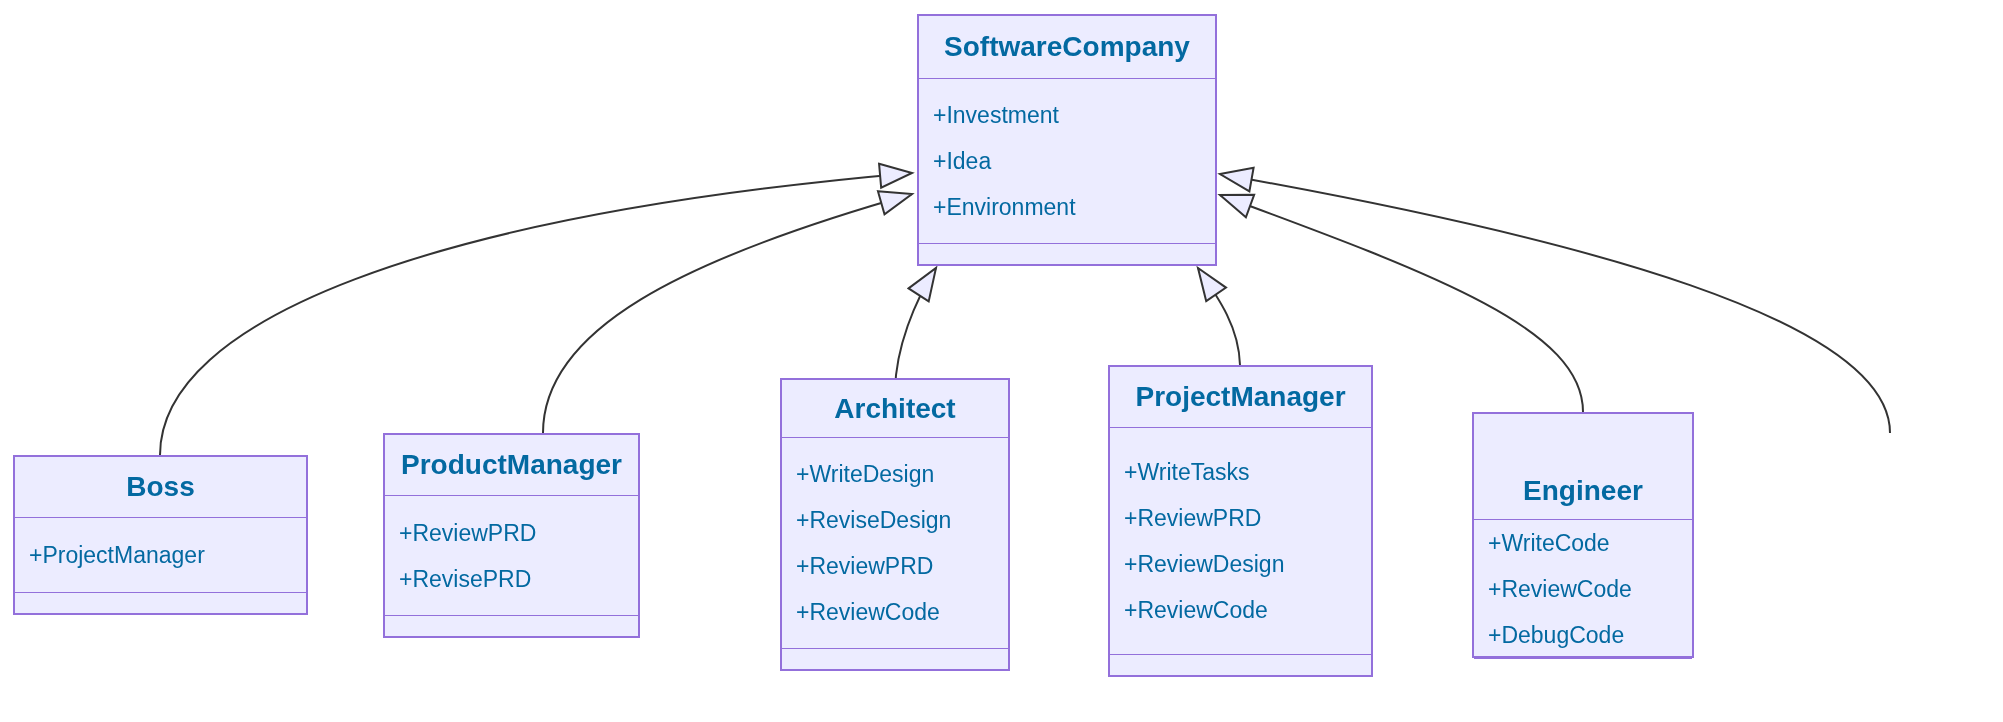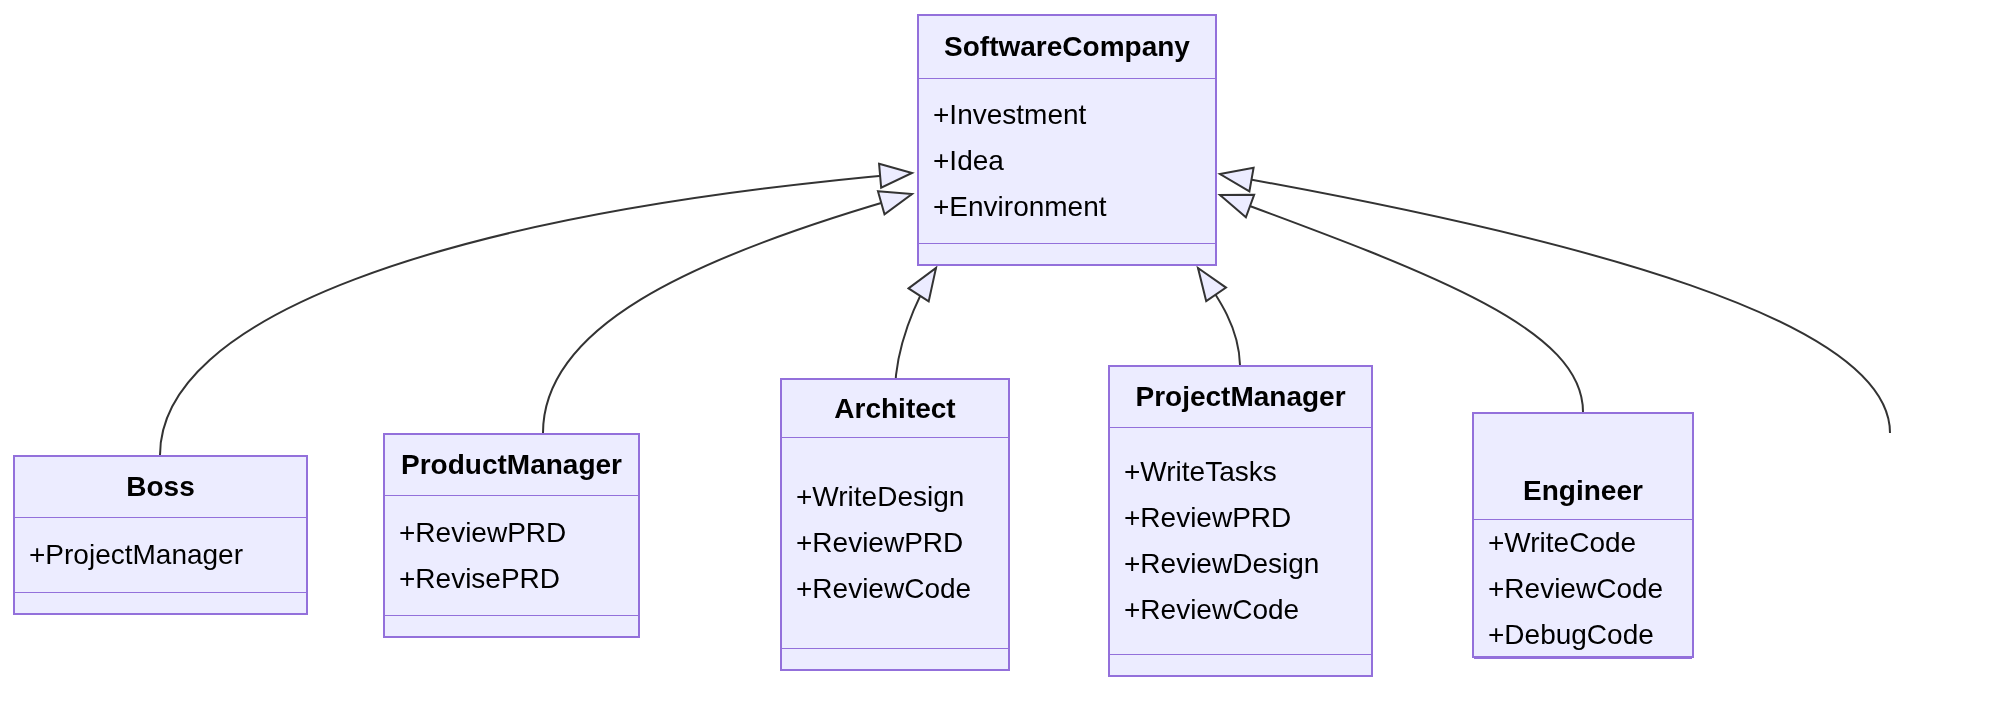--- a/index.html
+++ b/index.html
@@ -22,21 +22,21 @@
     width: 2003px;
     height: 722px;
   }
   .class-box {
     position: absolute;
     box-sizing: border-box;
     background: #ECECFF;
     border: 2px solid #9370DB;
     display: flex;
     flex-direction: column;
-    color: #000000;
+    color: #0369a1;
   }
   .class-title {
     flex: none;
     height: 60px;
     display: flex;
     align-items: center;
     justify-content: center;
     font-weight: bold;
     font-size: 28px;
     border-bottom: 1px solid #9370DB;
@@ -44,21 +44,21 @@
   }
   .class-attrs {
     flex: 1 1 auto;
     display: flex;
     flex-direction: column;
     justify-content: center;
     padding: 0 14px;
     border-bottom: 1px solid #9370DB;
   }
   .attr-line {
-    font-size: 28px;
+    font-size: 23px;
     line-height: 46px;
     white-space: nowrap;
   }
   .class-methods {
     flex: none;
     height: 20px;
   }
   
   .node-software-company { left: 917px; top: 14px;  width: 300px; height: 252px; }
   .node-software-company .class-title { height: 62px; }
@@ -119,20 +119,21 @@
       <div class="attr-line">+ReviewPRD</div>
       <div class="attr-line">+RevisePRD</div>
     </div>
     <div class="class-methods"></div>
   </div>
 
   <div class="class-box node-architect">
     <div class="class-title">Architect</div>
     <div class="class-attrs">
       <div class="attr-line">+WriteDesign</div>
+      <div class="attr-line">+ReviseDesign</div>
       <div class="attr-line">+ReviewPRD</div>
       <div class="attr-line">+ReviewCode</div>
     </div>
     <div class="class-methods"></div>
   </div>
 
   <div class="class-box node-project-manager">
     <div class="class-title">ProjectManager</div>
     <div class="class-attrs">
       <div class="attr-line">+WriteTasks</div>

